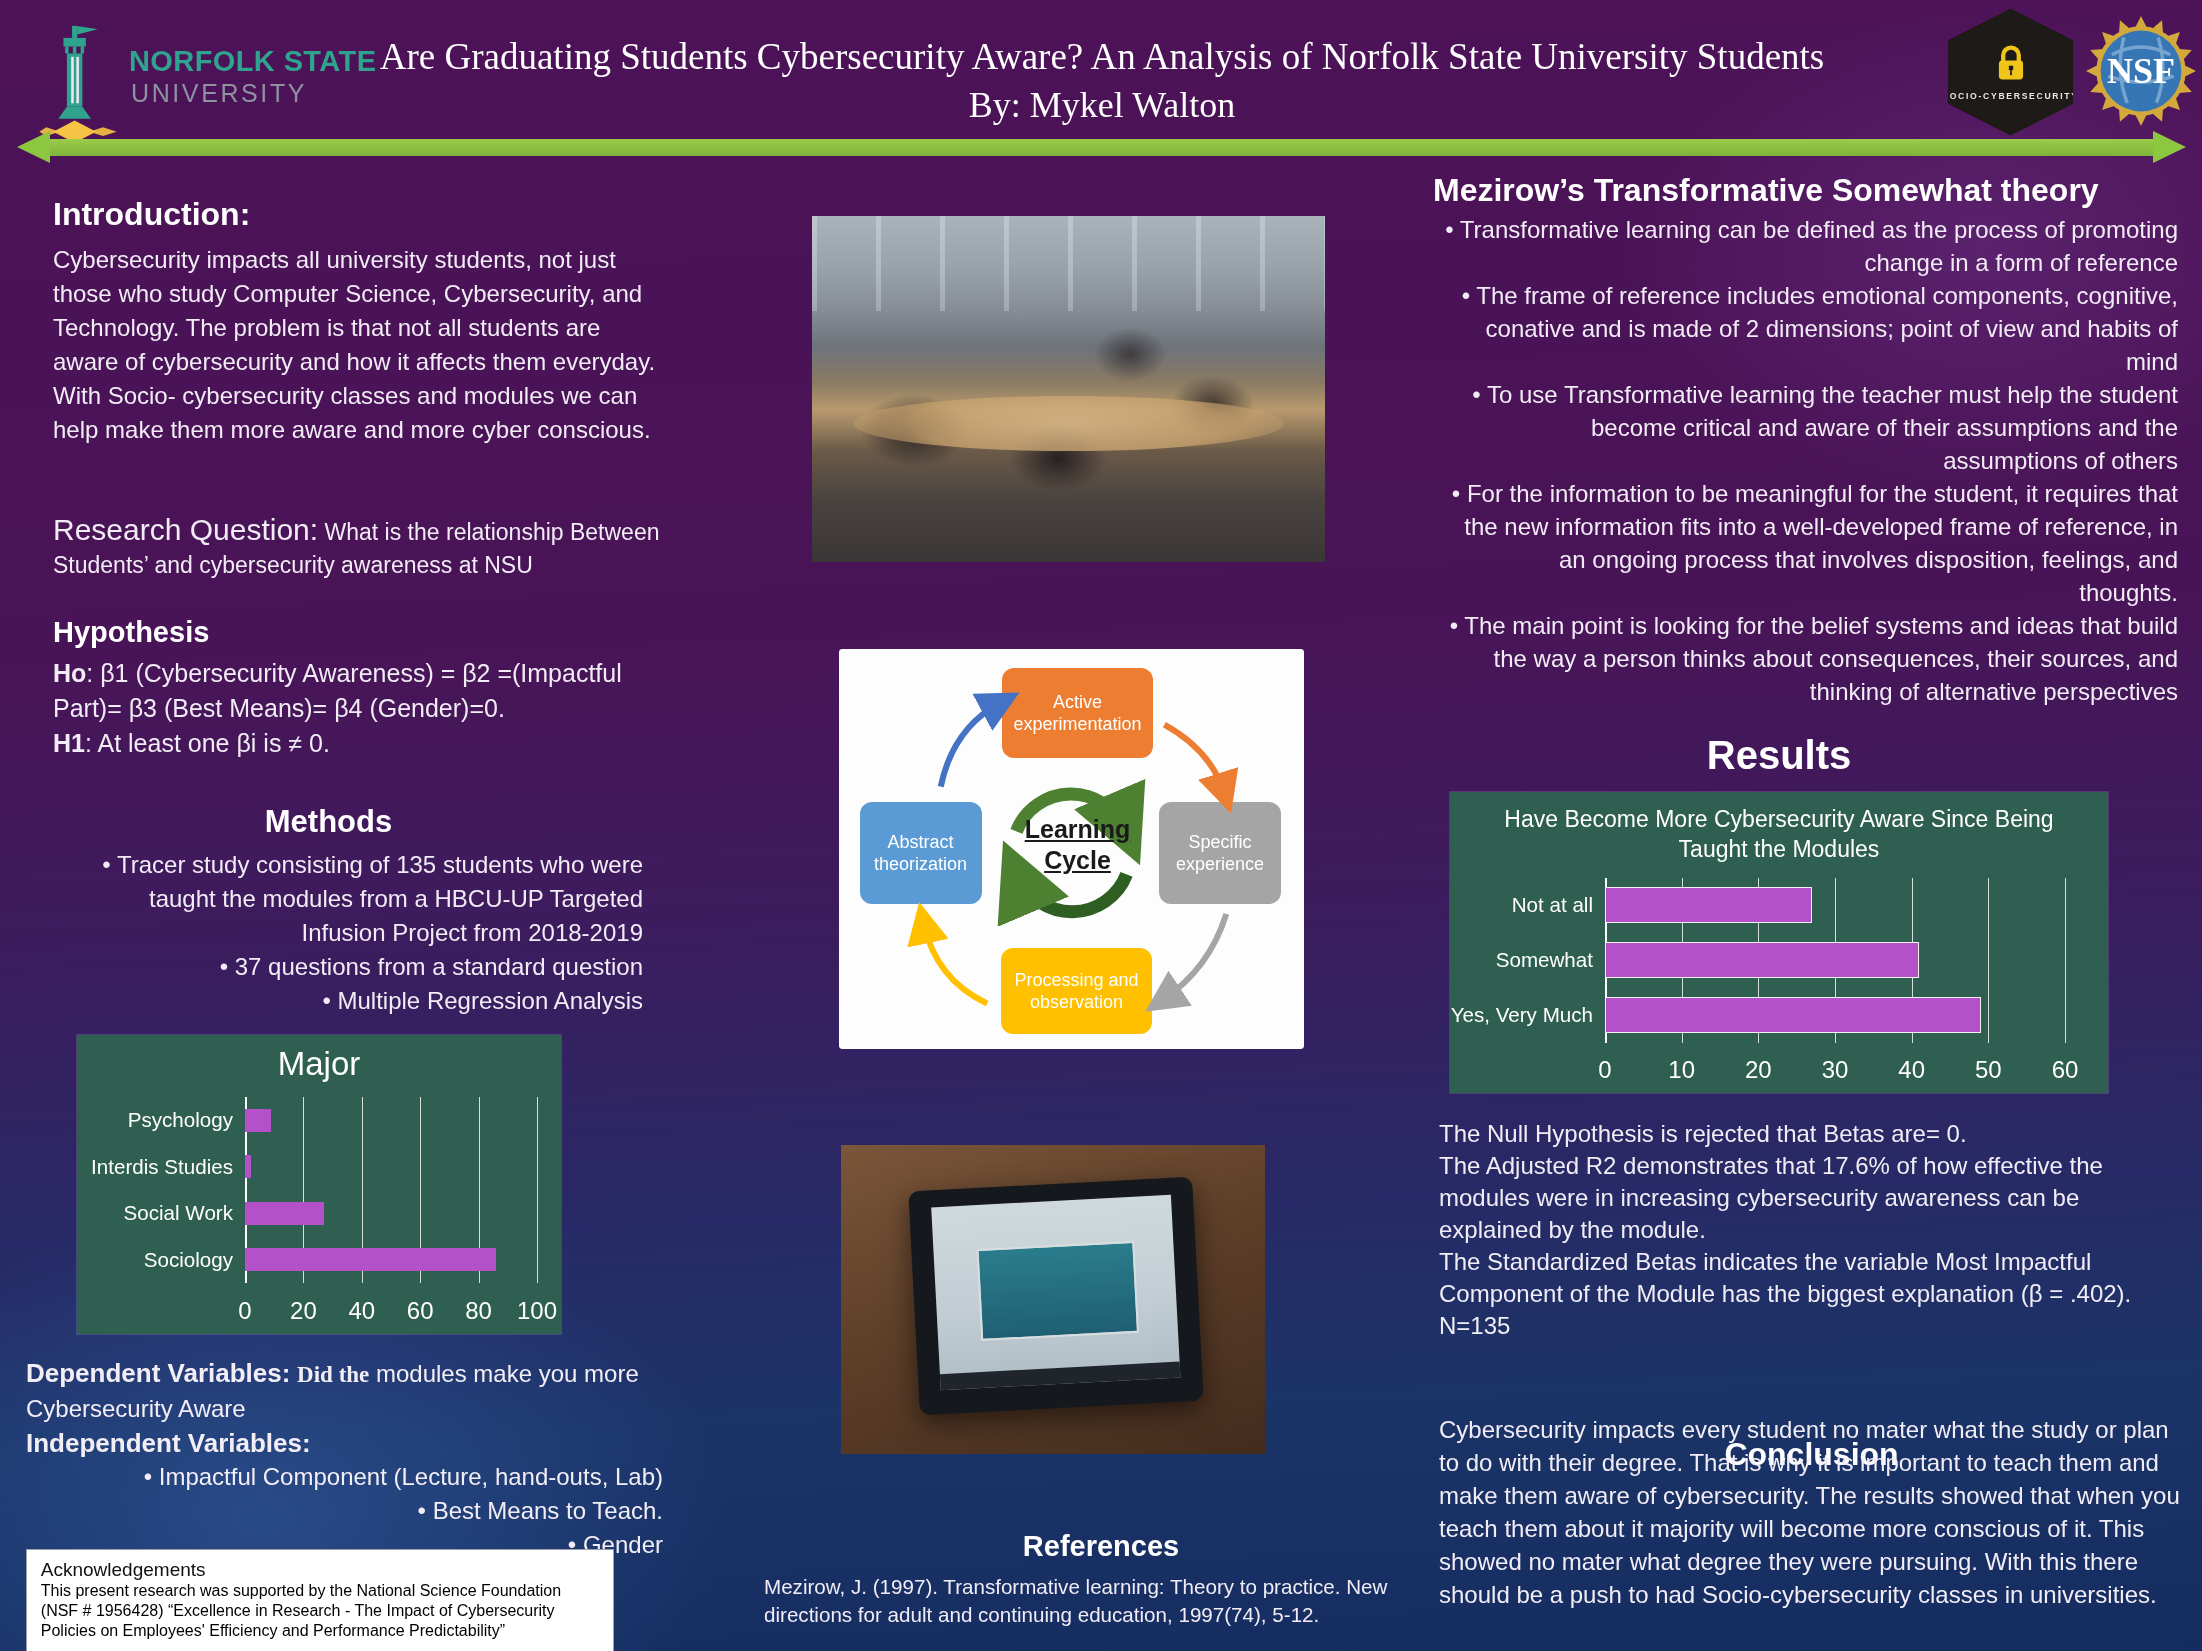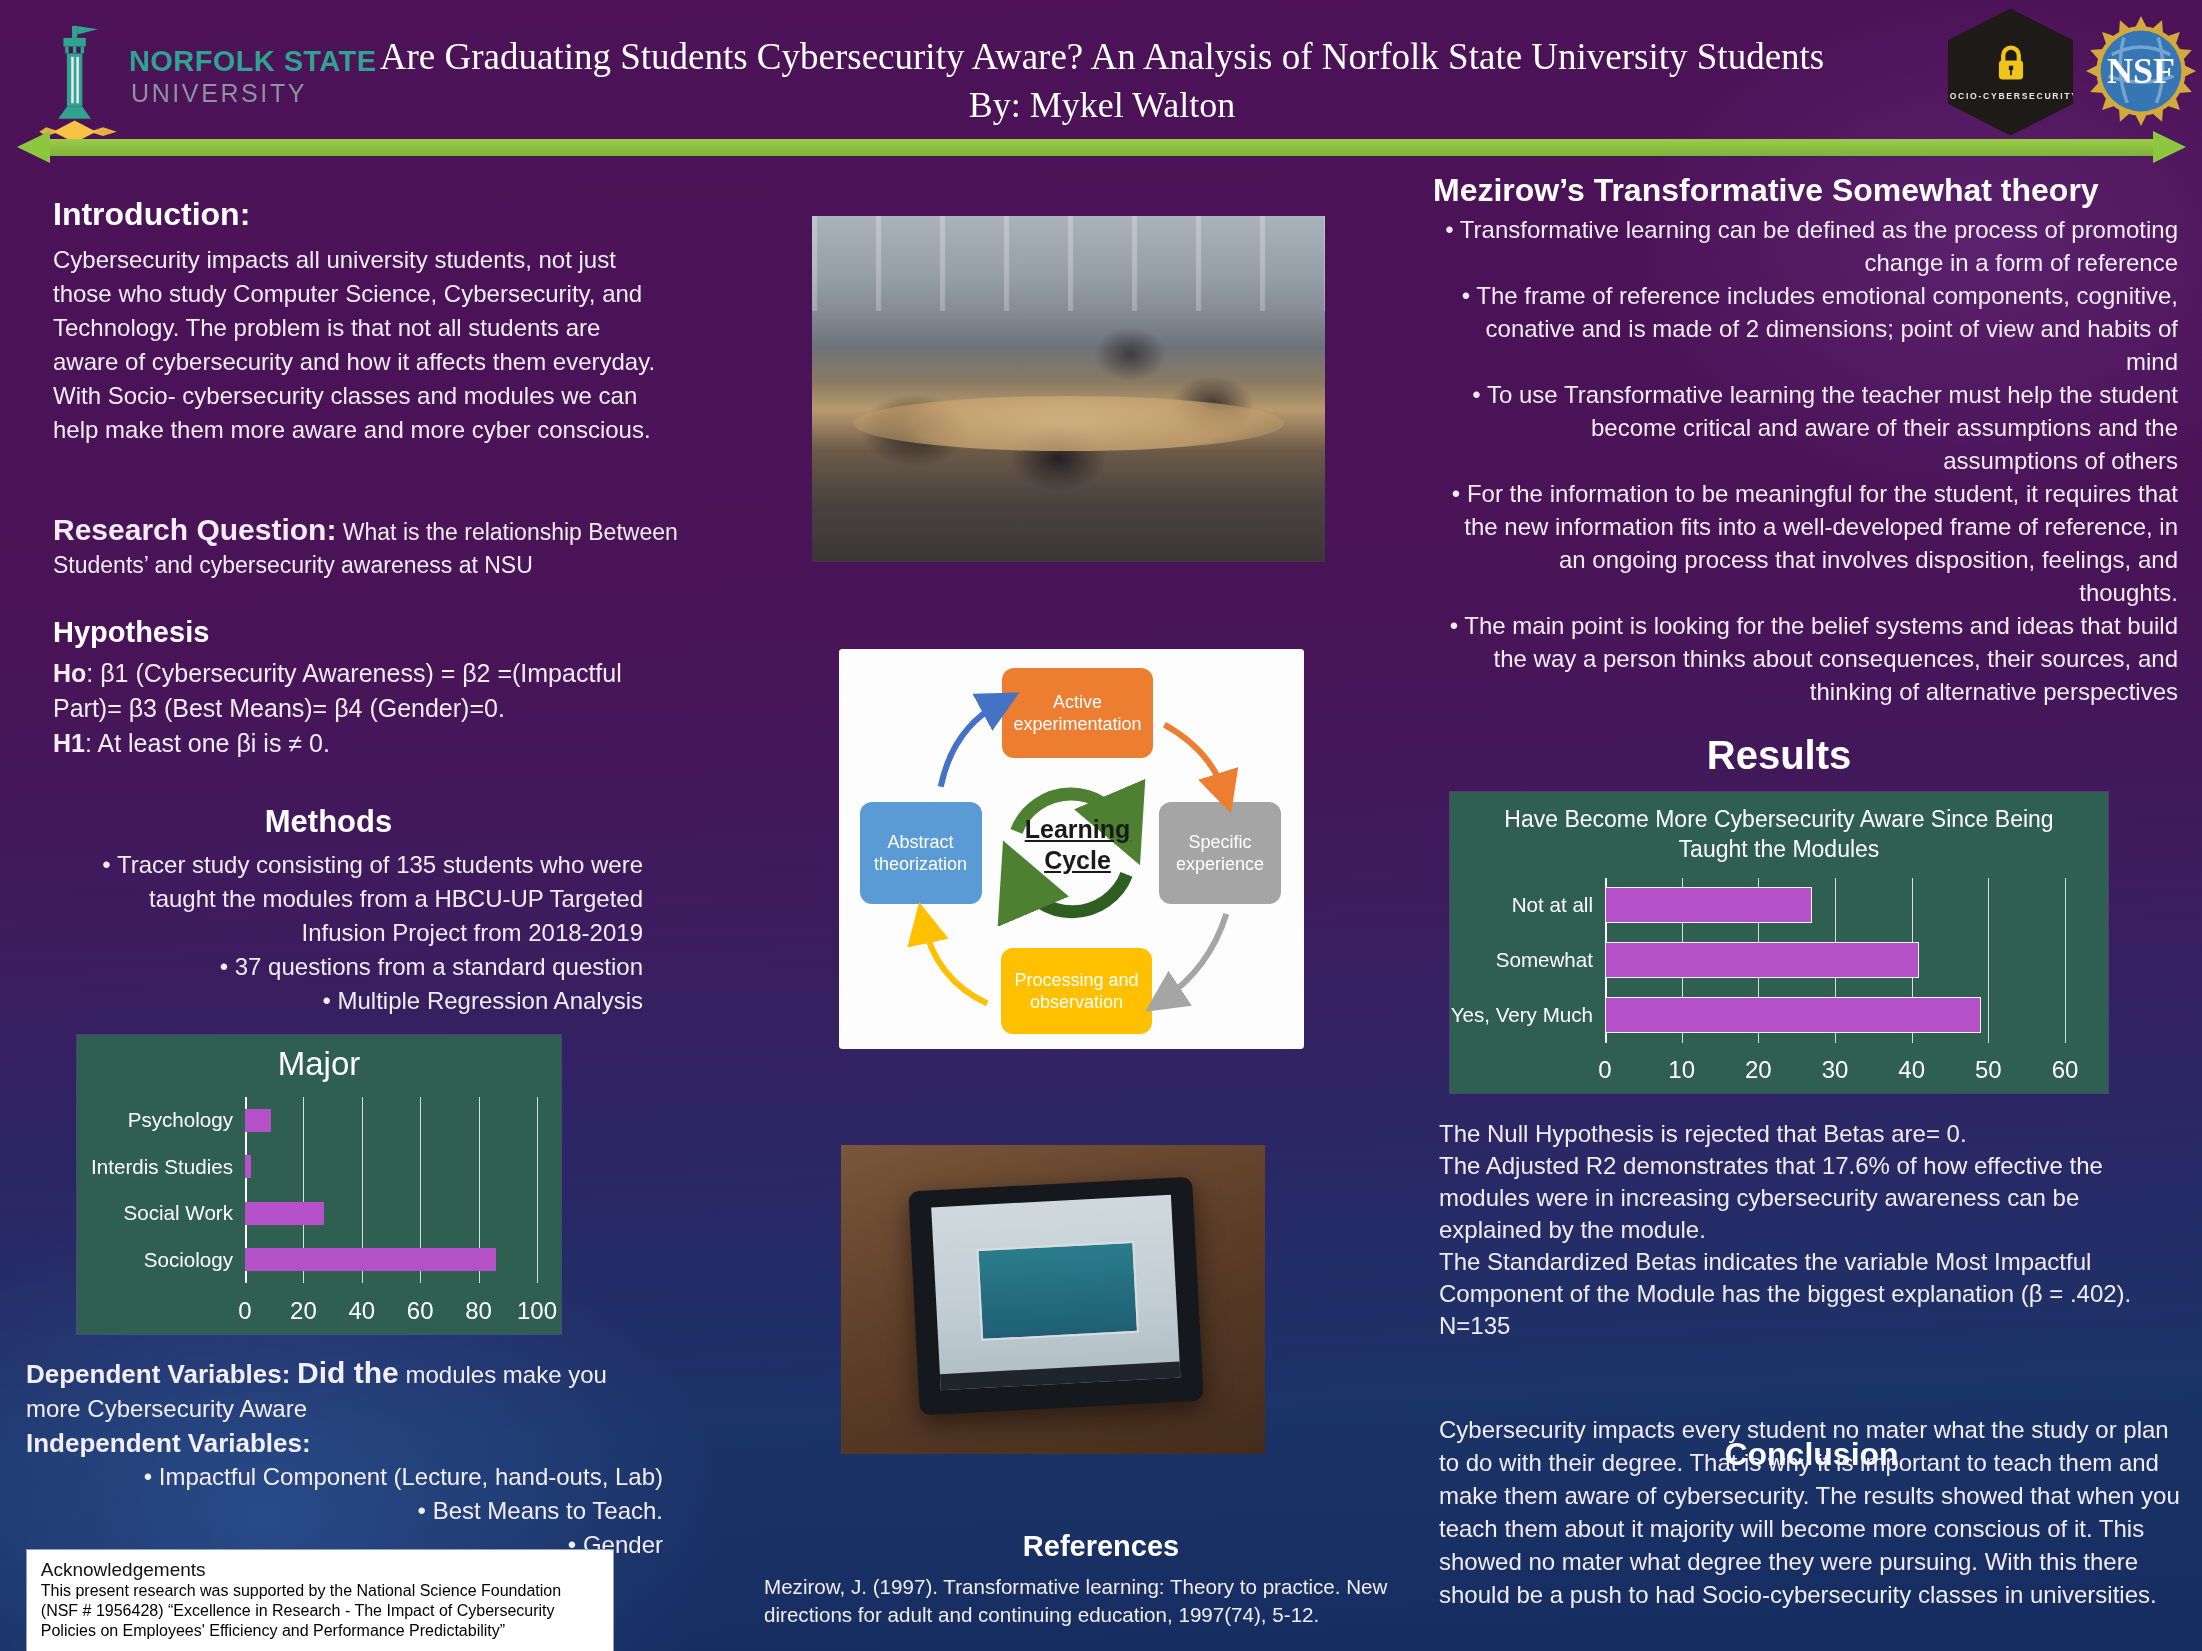--- a/index.html
+++ b/index.html
@@ -34,29 +34,29 @@
   
   .h-section{font-weight:bold;color:#fff;}
   .body-text{color:#f1ecf5;}
   .bullet-list{margin:0;padding:0;list-style:none;}
   .bullet-list li{padding-left:22.4px;text-indent:-22.4px;text-align:right;}
   .bullet-list li::before{content:"• ";}
   
   .intro-head{left:53px;top:196px;font-size:32px;}
   .intro-body{left:53px;top:243px;width:611px;font-size:24px;line-height:34px;}
   .rq{left:53px;top:513px;width:628px;font-size:23px;line-height:33px;}
-  .rq .h-inline{font-size:30px;font-weight:bold;}
+  .rq .h-inline{font-size:30px;font-weight:normal;}
   .hyp-head{left:53px;top:616px;font-size:29px;}
   .hyp-body{left:53px;top:656px;width:611px;font-size:25px;line-height:35px;}
   .methods-head{left:53px;top:804px;width:551px;text-align:center;font-size:31px;}
   .methods-list{left:41px;top:848px;width:602px;font-size:24px;line-height:34px;}
   .major-chart{left:77px;top:1035px;width:484px;height:299px;}
   .vars{left:26px;top:1356px;width:637px;font-size:24px;line-height:34px;}
   .vars .vb{font-weight:bold;font-size:26px;}
-  .vars .vb2{font-weight:bold;font-size:30px;}
+  .vars .vb2{font-weight:bold;font-size:23px;font-family:Liberation Serif, serif;}
   .ack-box{left:26px;top:1549px;width:558px;background:#ffffff;border:0.9px solid #9aa0aa;
     color:#111;padding:8.6px 13.8px 10.3px 13.8px;}
   .ack-box .ack-head{font-size:19px;color:#111;}
   .ack-box .ack-line{font-size:16px;line-height:20px;color:#000000;}
   
   .photo1{left:812px;top:216px;width:513px;height:346px;
     background:
       radial-gradient(77px 52px at 20% 62%, rgba(20,20,24,.85), rgba(0,0,0,0) 70%),
       radial-gradient(69px 47px at 48% 70%, rgba(25,22,28,.85), rgba(0,0,0,0) 70%),
       radial-gradient(60px 43px at 78% 55%, rgba(30,26,30,.8), rgba(0,0,0,0) 70%),

